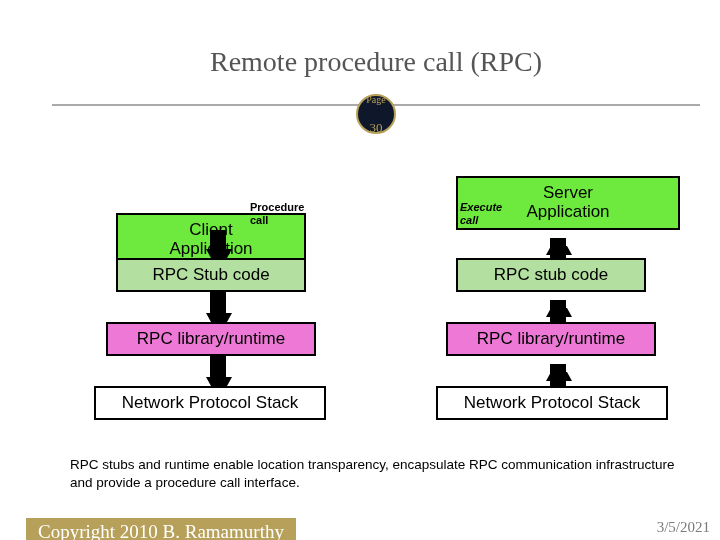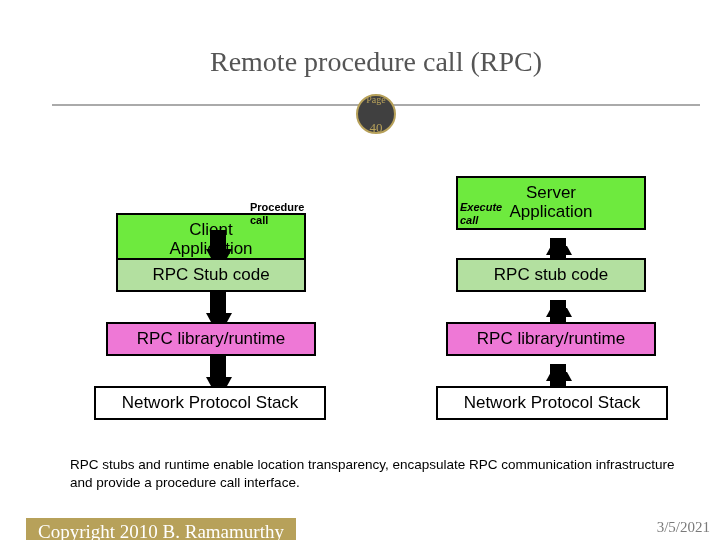--- a/index.html
+++ b/index.html
@@ -36,21 +36,21 @@
     border: 2px solid #b7a15a;
     border-radius: 50%;
     display: flex;
     flex-direction: column;
     align-items: center;
     justify-content: center;
     font-family: Georgia, serif;
     color: #b7a15a;
     font-size: 11px;
     line-height: 1;
-    background: #404040;
+    background: #0f172a;
   }
   .page-badge .line1 { font-size: 10px; }
   .page-badge .line2 { font-size: 13px; }
 
   .diagram {
     position: absolute;
     top: 150px;
     left: 0;
     width: 720px;
     height: 310px;
@@ -68,21 +68,21 @@
     color: #000;
   }
 
   
   .c-app   { left: 100px; top: 10px;  width: 190px; height: 54px; background: #6eea3e; line-height: 1.1; margin-top: 37px; }
   .c-stub  { left: 100px; top: 92px;  width: 190px; height: 34px; background: #b3e0a0; }
   .c-rt    { left: 90px;  top: 156px; width: 210px; height: 34px; background: #ee78d6; }
   .c-net   { left: 78px;  top: 220px; width: 232px; height: 34px; background: #fff; }
 
   
-  .s-app   { left: 440px; top: 10px;  width: 190px; height: 54px; background: #6eea3e; line-height: 1.1; }
+  .s-app   { left: 440px; top: 10px;  width: 224px; height: 54px; background: #6eea3e; line-height: 1.1; }
   .s-stub  { left: 440px; top: 92px;  width: 190px; height: 34px; background: #b3e0a0; }
   .s-rt    { left: 430px; top: 156px; width: 210px; height: 34px; background: #ee78d6; }
   .s-net   { left: 420px; top: 220px; width: 232px; height: 34px; background: #fff; }
 
   .label-small {
     position: absolute;
     font-family: Tahoma, Arial, sans-serif;
     font-size: 11px;
     font-weight: bold;
     color: #000;
@@ -145,21 +145,21 @@
 </head>
 <body>
 
 <div class="slide">
 
   <h1 class="title">Remote procedure call (RPC)</h1>
   <hr class="top-rule">
 
   <div class="page-badge">
     <span class="line1">Page</span>
-    <span class="line2">40</span>
+    <span class="line2">30</span>
   </div>
 
   <div class="diagram">
 
     <div class="box c-app">
       <span>Client<br>Application</span>
     </div>
     <div class="box c-stub">
       <span>RPC Stub code</span>
     </div>

